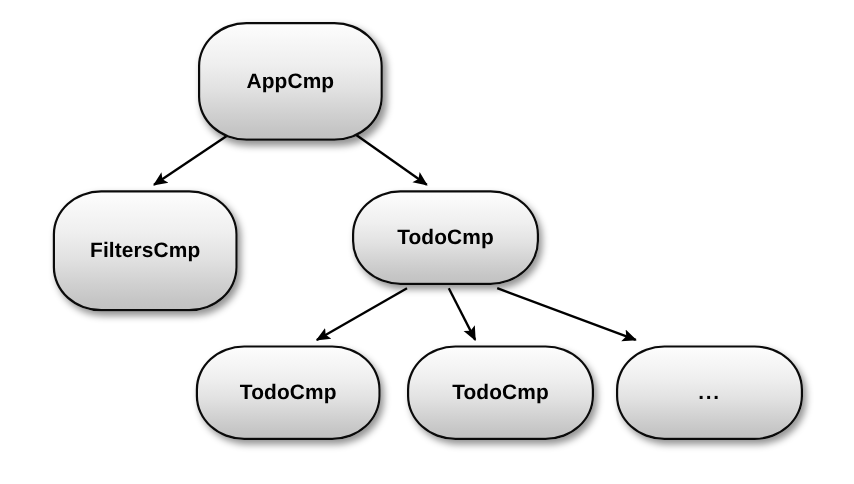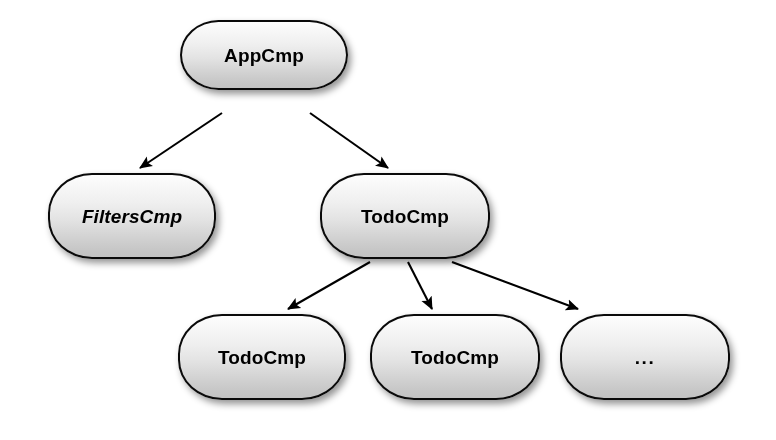--- a/index.html
+++ b/index.html
@@ -72,24 +72,24 @@
     <g id="edges-group">
         <line x1="222" y1="113" x2="140" y2="168" stroke="#000000" stroke-width="2.1" marker-end="url(#arrowhead)"></line>
         <line x1="310" y1="113" x2="388" y2="168" stroke="#000000" stroke-width="2.1" marker-end="url(#arrowhead)"></line>
         <line x1="370" y1="262" x2="288" y2="309" stroke="#000000" stroke-width="2.1" marker-end="url(#arrowhead)"></line>
         <line x1="408" y1="262" x2="432" y2="309" stroke="#000000" stroke-width="2.1" marker-end="url(#arrowhead)"></line>
         <line x1="452" y1="262" x2="578" y2="309" stroke="#000000" stroke-width="2.1" marker-end="url(#arrowhead)"></line>
       </g>
   </svg>
 
   <div id="nodes-group">
-      <div class="node" style="left: 180px; top: 20px; width: 168px; height: 70px;">
+      <div class="node" style="left: 180px; top: 20px; width: 168px; height: 108px;">
         <span class="node-label">AppCmp</span>
       </div>
-      <div class="node" style="left: 48px; top: 173px; width: 168px; height: 86px; font-style: italic;">
+      <div class="node" style="left: 48px; top: 173px; width: 168px; height: 110px;">
         <span class="node-label">FiltersCmp</span>
       </div>
       <div class="node" style="left: 320px; top: 173px; width: 170px; height: 86px;">
         <span class="node-label">TodoCmp</span>
       </div>
       <div class="node" style="left: 178px; top: 314px; width: 168px; height: 86px;">
         <span class="node-label">TodoCmp</span>
       </div>
       <div class="node" style="left: 370px; top: 314px; width: 170px; height: 86px;">
         <span class="node-label">TodoCmp</span>

